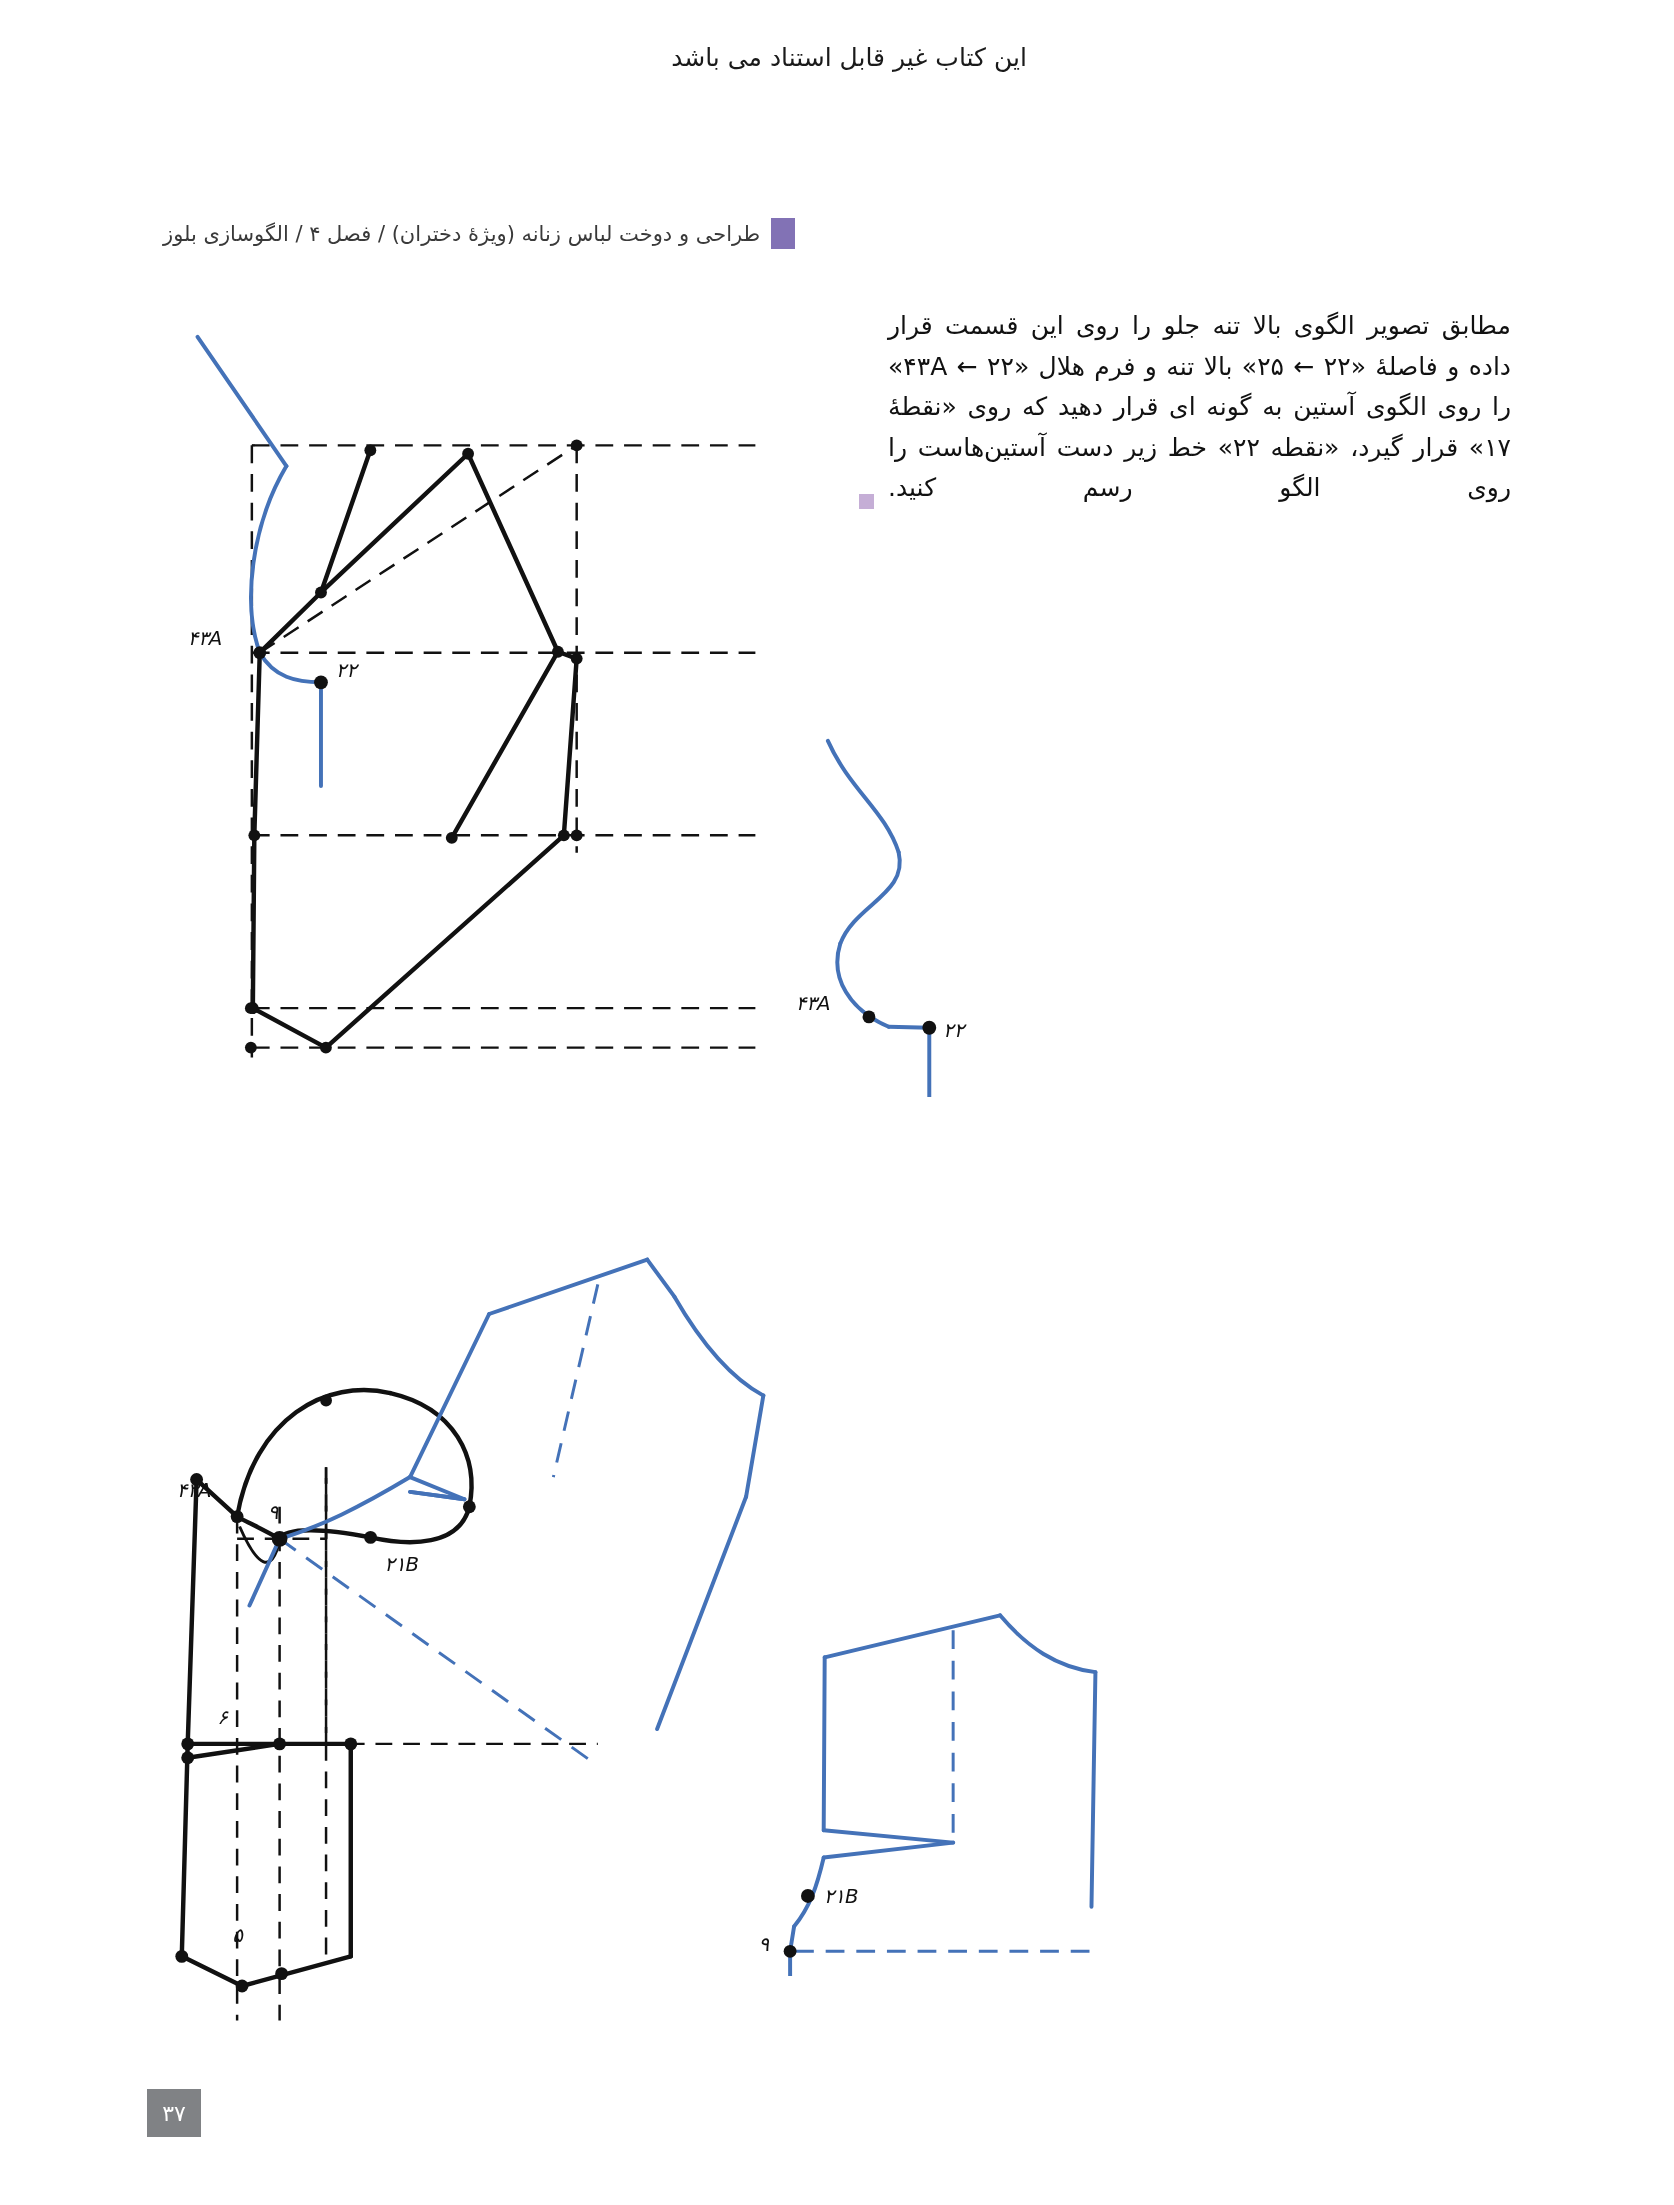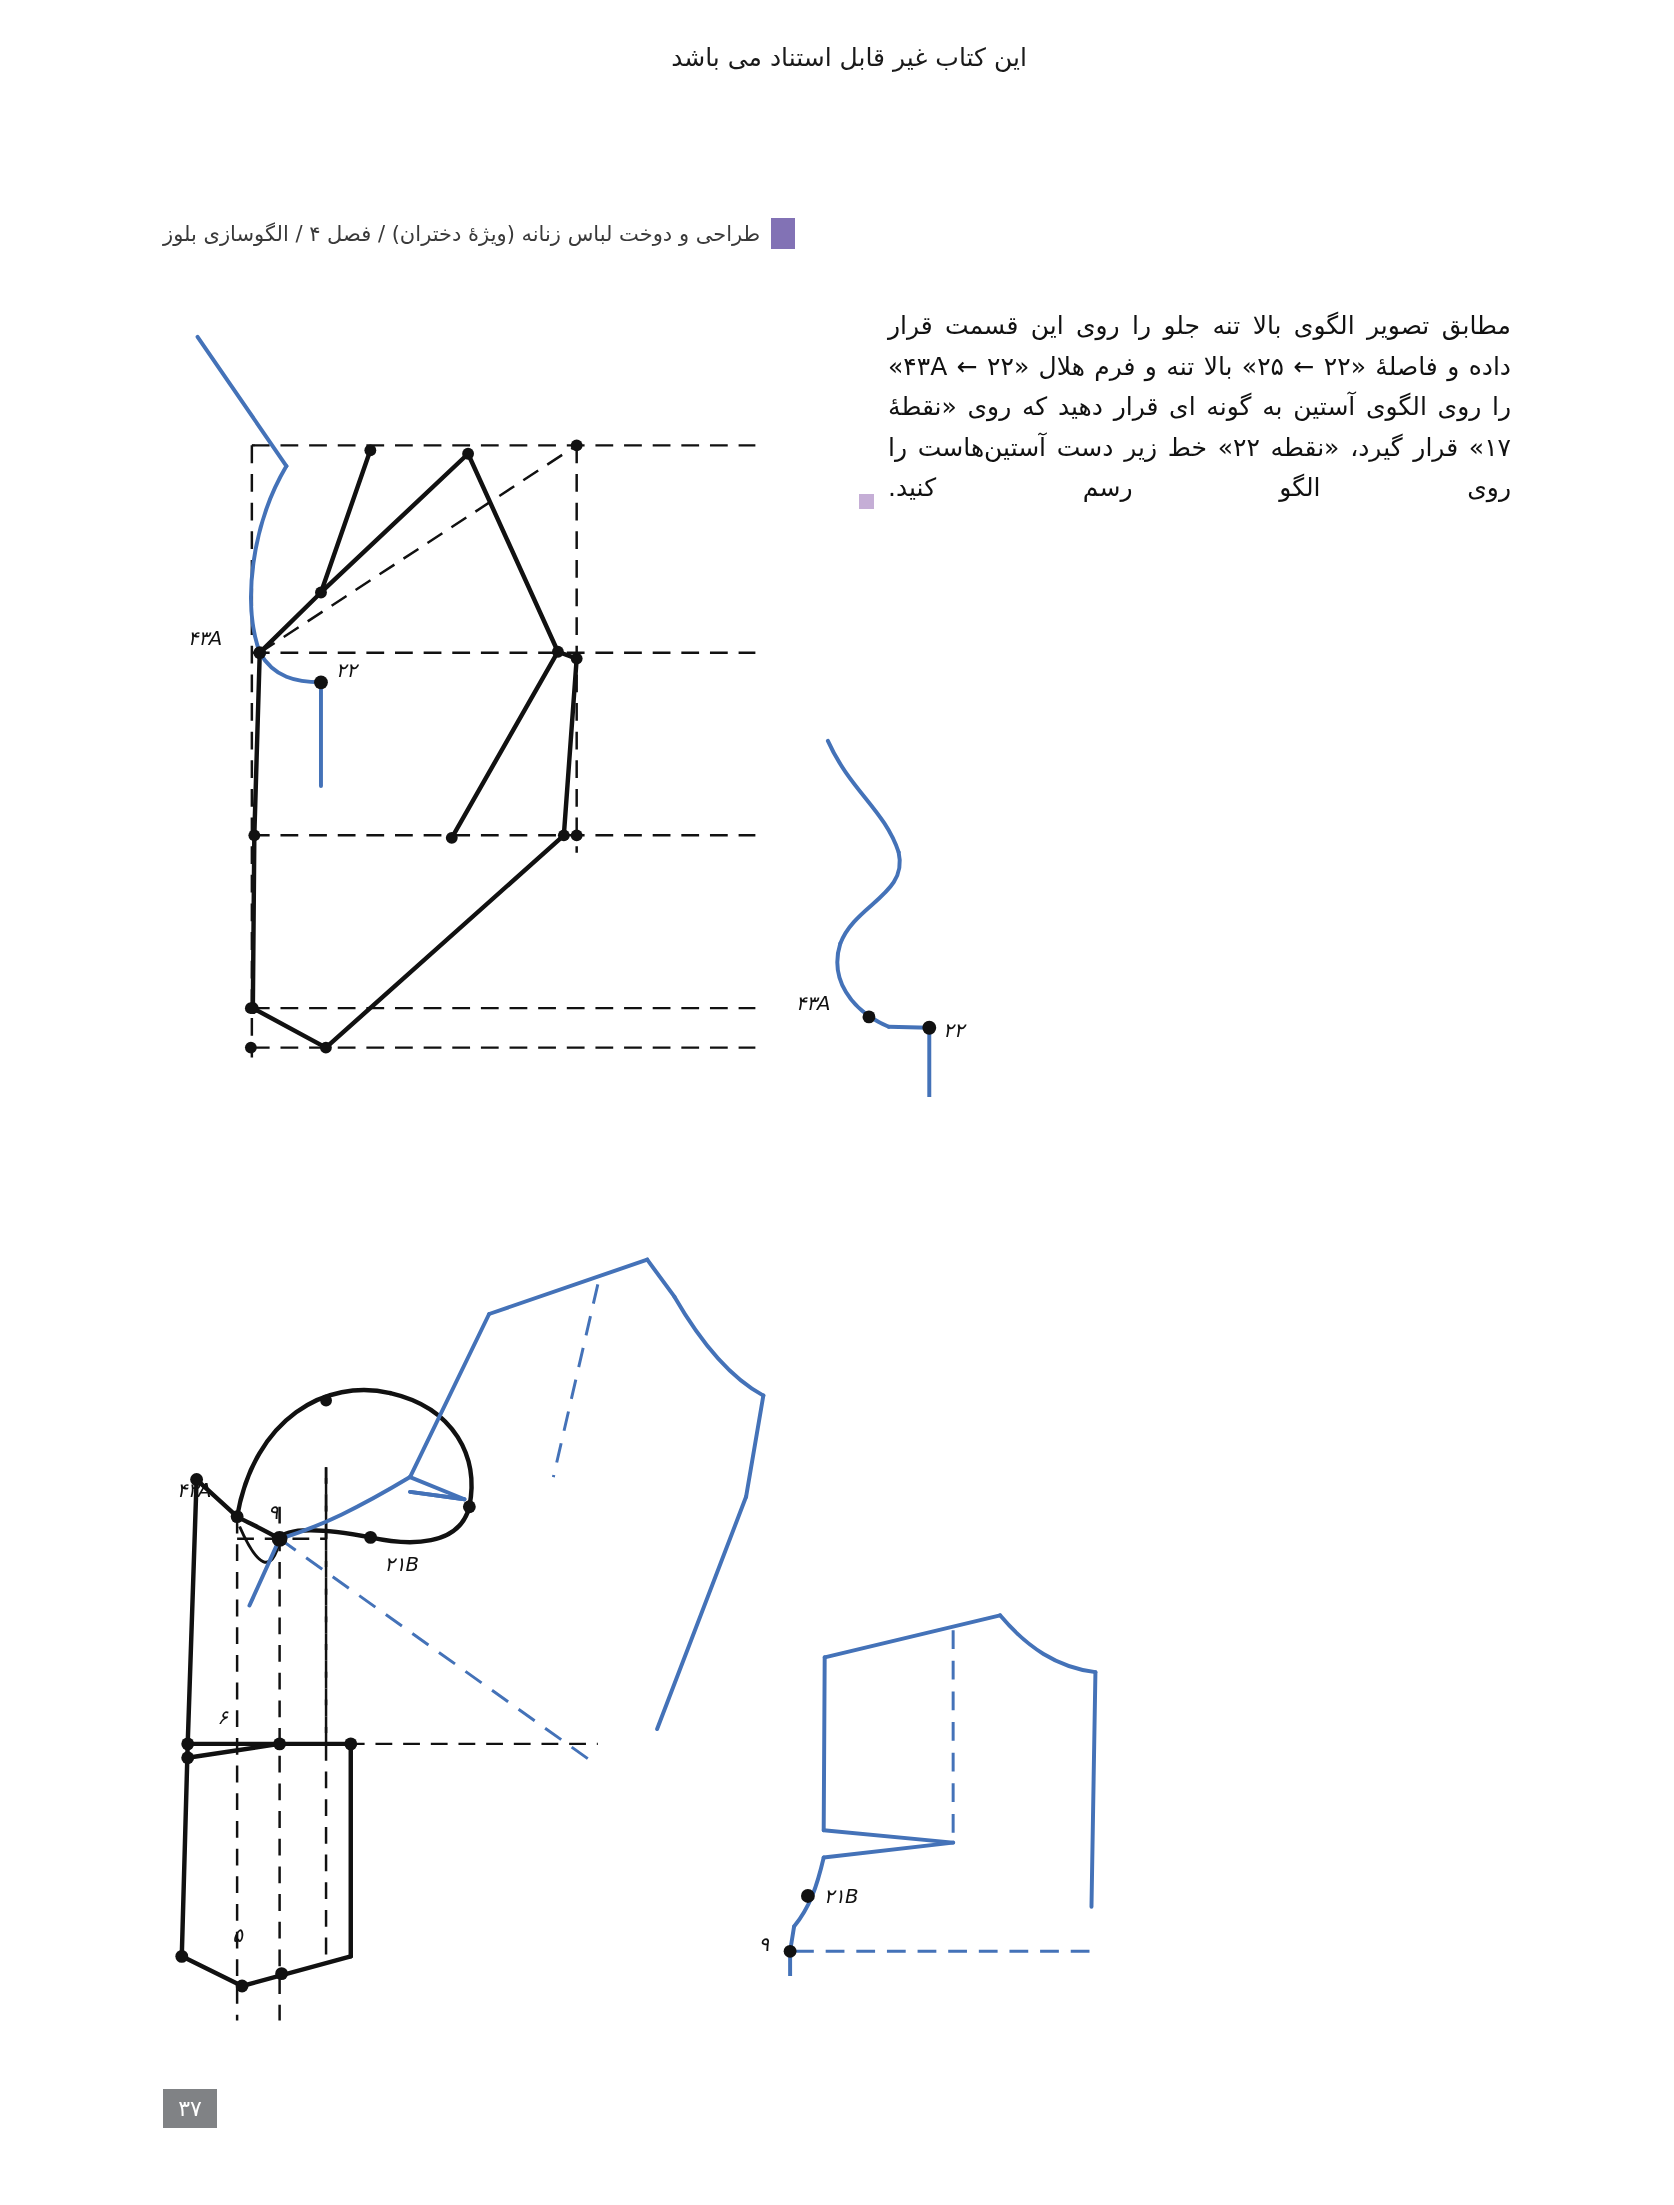--- a/index.html
+++ b/index.html
@@ -113,24 +113,24 @@
   .fig svg { display: block; }
 
   .fig1 { left: 163px;  top: 287px; }
   .fig2 { left: 771px; top: 731px; }
   .fig3 { left: 163px;  top: 1230px; }
   .fig4 { left: 711px; top: 1561px; }
 
   
   .pagenum {
     position: absolute;
-    left: 163px;
+    left: 147px;
     top: 2089px;
     width: 54px;
-    height: 39px;
+    height: 48px;
     background: #808285;
     color: #ffffff;
     font-family: "DejaVu Sans", sans-serif;
     font-size: 22px;
     display: flex;
     align-items: center;
     justify-content: center;
     direction: rtl;
   }
 

